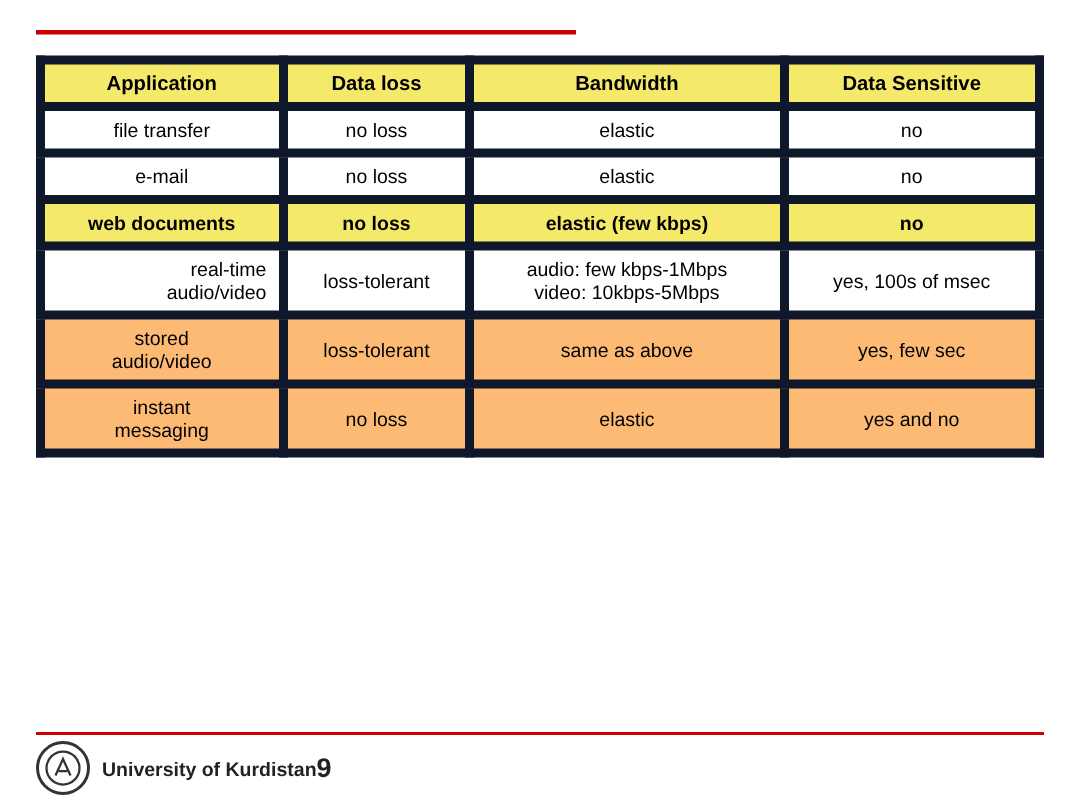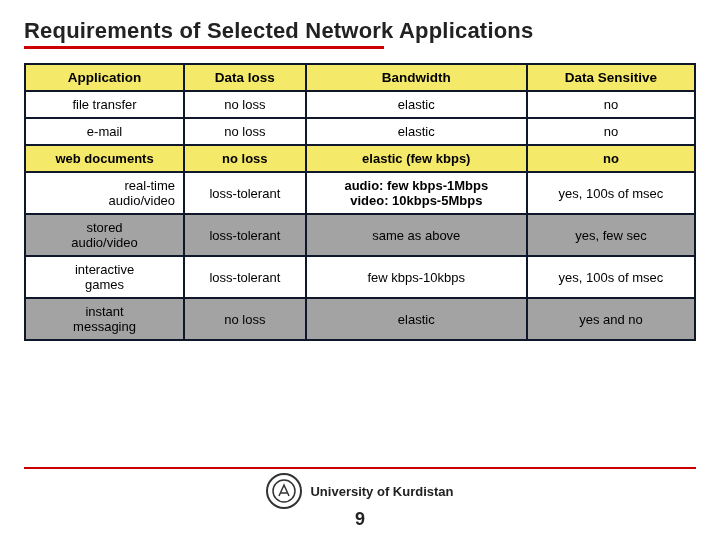--- a/index.html
+++ b/index.html
@@ -43,21 +43,21 @@
       flex: 1;
     }
 
     table {
       width: 100%;
       border-collapse: collapse;
       font-size: 13px;
     }
 
     th, td {
-      border: 2px solid #0f172a;
+      border: 6px solid #0f172a;
       padding: 5px 8px;
       text-align: center;
       vertical-align: middle;
     }
 
     thead th {
       background-color: #f5e96a;
       font-weight: bold;
       font-size: 13.5px;
     }
@@ -66,31 +66,30 @@
       background-color: #f5e96a;
       font-weight: bold;
       padding-left: 25px;
     }
 
     .row-normal {
       background-color: #fff;
     }
 
     .row-alt {
-      background-color: #a3a3a3;
+      background-color: #fdba74;
     }
 
     .footer {
       display: flex;
       align-items: center;
       justify-content: flex-start;
       margin-top: 8px;
       border-top: 2px solid #cc0000;
       padding-top: 4px;
-      flex-direction: column;
     }
 
     .footer-logo {
       display: flex;
       align-items: center;
       gap: 8px;
     }
 
     .logo-circle {
       width: 36px;
@@ -116,21 +115,20 @@
       font-weight: bold;
       color: #222;
     }
   </style>
 </head>
 <body>
 
 <div class="page-container">
 
   <div class="title-section">
-    <div class="title-text">Requirements of Selected Network Applications</div>
     <div class="title-underline"></div>
   </div>
 
   <div class="table-wrapper">
     <table>
       <thead>
         <tr>
           <th>Application</th>
           <th>Data loss</th>
           <th>Bandwidth</th>
@@ -153,37 +151,30 @@
           <tr class="row-highlight">
             <td style="white-space: pre-line;">web documents</td>
             <td style="white-space: pre-line;">no loss</td>
             <td style="white-space: pre-line;">elastic (few kbps)</td>
             <td style="white-space: pre-line;">no</td>
           </tr>
           <tr class="row-normal">
             <td style="white-space: pre-line; text-align: right;">real-time
 audio/video</td>
             <td style="white-space: pre-line;">loss-tolerant</td>
-            <td style="white-space: pre-line; font-weight: bold;">audio: few kbps-1Mbps
+            <td style="white-space: pre-line;">audio: few kbps-1Mbps
 video: 10kbps-5Mbps</td>
             <td style="white-space: pre-line;">yes, 100s of msec</td>
           </tr>
           <tr class="row-alt">
             <td style="white-space: pre-line;">stored
 audio/video</td>
             <td style="white-space: pre-line;">loss-tolerant</td>
             <td style="white-space: pre-line;">same as above</td>
             <td style="white-space: pre-line;">yes, few sec</td>
-          </tr>
-          <tr class="row-normal">
-            <td style="white-space: pre-line;">interactive
-games</td>
-            <td style="white-space: pre-line;">loss-tolerant</td>
-            <td style="white-space: pre-line;">few kbps-10kbps</td>
-            <td style="white-space: pre-line;">yes, 100s of msec</td>
           </tr>
           <tr class="row-alt">
             <td style="white-space: pre-line;">instant
 messaging</td>
             <td style="white-space: pre-line;">no loss</td>
             <td style="white-space: pre-line;">elastic</td>
             <td style="white-space: pre-line; margin-top: 36px;">yes and no</td>
           </tr>
         </tbody>
     </table>

